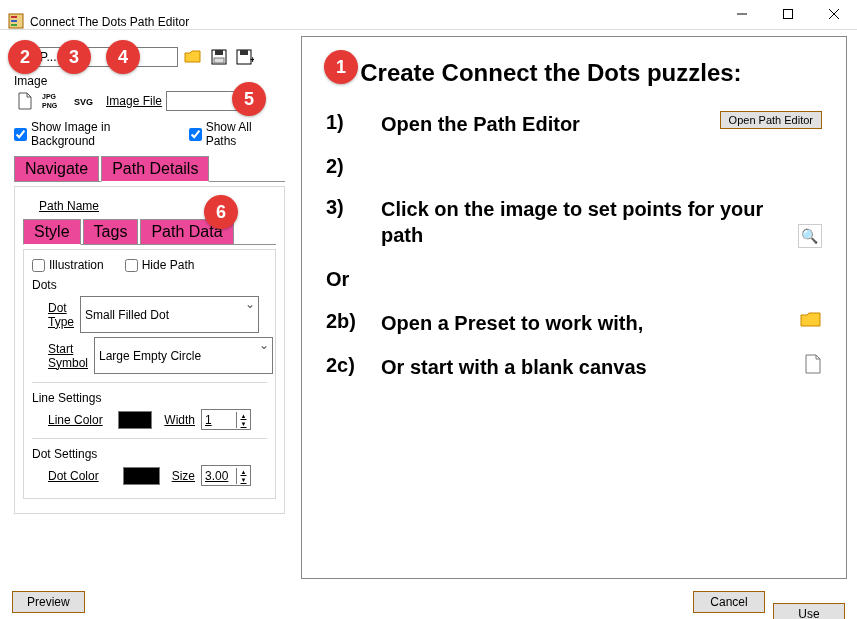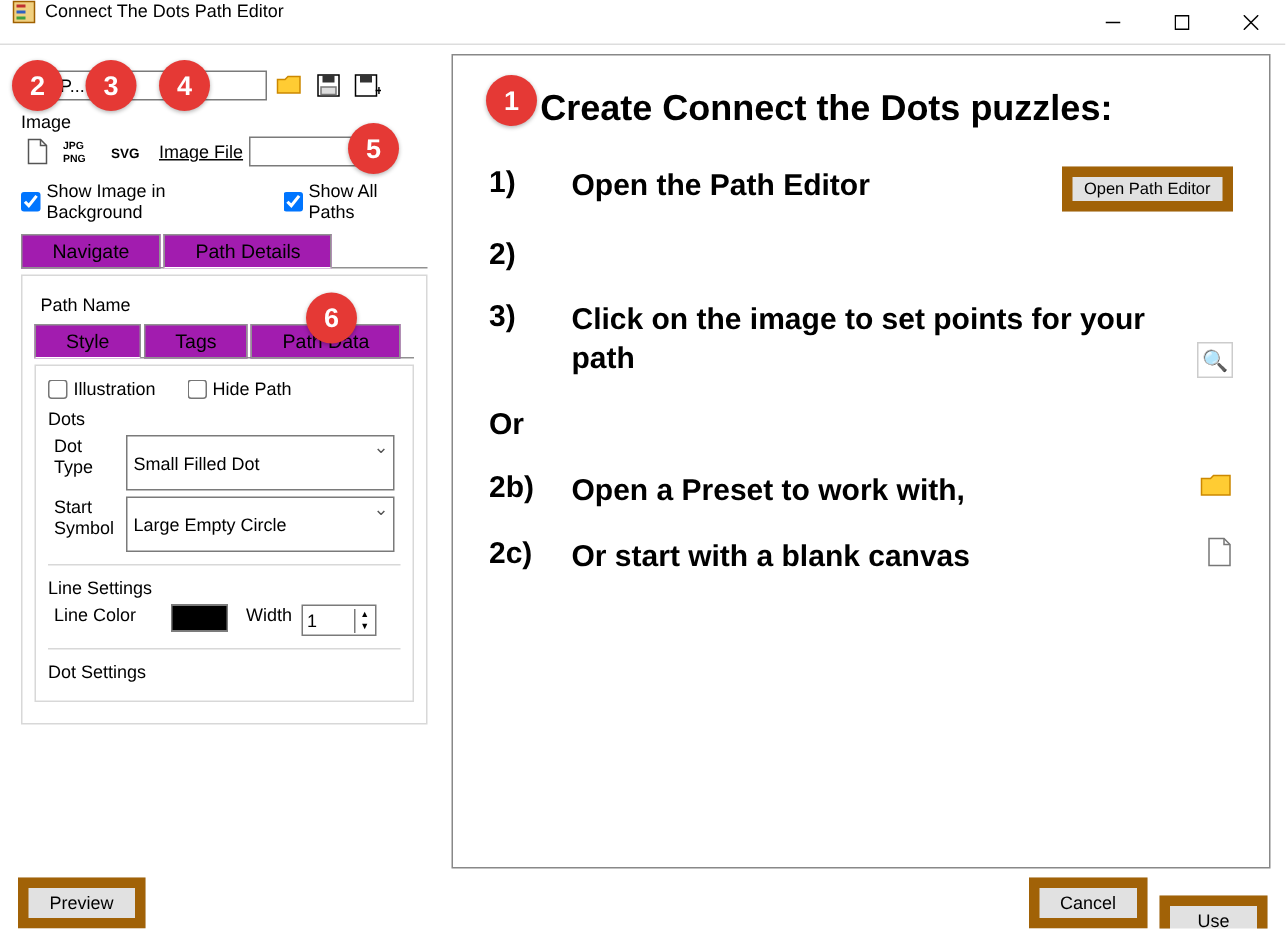--- a/index.html
+++ b/index.html
@@ -1,55 +1,55 @@
 <!DOCTYPE html>
 <html><head>
 <meta charset="utf-8">
 <style>
 * { box-sizing: border-box; margin: 0; padding: 0; }
 body { font-family: "Segoe UI", Tahoma, sans-serif; font-size: 12px; background: #fff; color: #000; width: 857px; height: 619px; overflow: hidden; position: relative; }
-.titlebar { height: 30px; display: flex; align-items: flex-start; padding: 0 0 0 8px; border-bottom: 1px solid #ddd; }
+.titlebar { height: 30px; display: flex; align-items: flex-end; padding: 0 0 0 8px; border-bottom: 1px solid #ddd; }
 .titlebar .app-icon { width: 16px; height: 16px; margin-right: 6px; }
 .titlebar .title { flex: 1; font-size: 12px; }
 .titlebar .win-btns { display: flex; }
 .titlebar .win-btn { width: 46px; height: 30px; display: flex; align-items: center; justify-content: center; cursor: pointer; }
 
 .main { display: flex; height: 555px; }
 .left-panel { width: 295px; padding: 6px 10px 6px 14px; display: flex; flex-direction: column; }
 .canvas-area { flex: 1; border: 1px solid #888; margin: 6px 10px 6px 6px; background: #fff; padding: 22px 24px; overflow: hidden; }
 
 .row { display: flex; align-items: center; margin-bottom: 4px; gap: 4px; }
 .row label { font-size: 12px; text-decoration: underline; }
 .text-input { border: 1px solid #7a7a7a; padding: 1px 3px; font-size: 12px; height: 20px; background: #fff; }
 .icon-btn { width: 22px; height: 22px; display: inline-flex; align-items: center; justify-content: center; cursor: pointer; border: 1px solid transparent; }
 
 .checkbox-row { display: flex; align-items: center; gap: 12px; margin: 4px 0 8px 0; }
 .cb { display: flex; align-items: center; gap: 4px; cursor: pointer; }
 .cb input { margin: 0; }
 
 .tabs { display: flex; border-bottom: 1px solid #919191; margin-bottom: 4px; }
-.tab { padding: 3px 20px; border: 1px solid #919191; background: #a21caf; margin-right: 2px; margin-bottom: -1px; cursor: pointer; font-size: 13px; }
+.tab { padding: 3px 10px; border: 1px solid #919191; background: #ec4899; margin-right: 2px; margin-bottom: -1px; cursor: pointer; font-size: 16px; }
 .tab.active { border-bottom: 1px solid #fff; }
 
 .group { border: 1px solid #d8d8d8; padding: 8px; margin-bottom: 6px; }
 .group .subgroup-label { font-size: 12px; margin: 6px 0 4px 0; }
-.field-row { display: flex; gap: 6px; margin: 4px 4px; }
+.field-row { display: flex; align-items: center; gap: 6px; margin: 4px 16px; text-decoration: underline; }
 .field-row label { width: 72px; font-size: 12px; }
 .combo { border: 1px solid #7a7a7a; padding: 1px 18px 1px 4px; font-size: 12px; height: 37px; background: #fff; appearance: none; position: relative; min-width: 130px; }
 .combo-wrap { position: relative; display: inline-block; }
 .combo-wrap::after { content: "⌄"; position: absolute; right: 4px; top: 1px; font-size: 12px; pointer-events: none; color: #555; }
 .swatch { width: 38px; height: 18px; background: #000; border: 1px solid #7a7a7a; cursor: pointer; }
 .spinner { display: inline-flex; align-items: center; border: 1px solid #7a7a7a; height: 21px; }
 .spinner input { border: none; width: 34px; padding: 1px 3px; font-size: 12px; }
 .spinner .arrows { display: flex; flex-direction: column; width: 14px; }
 .spinner .arrows span { font-size: 6px; line-height: 8px; text-align: center; border-left: 1px solid #7a7a7a; cursor: pointer; }
 hr.sep { border: none; border-top: 1px solid #d8d8d8; margin: 8px 0; }
 
 .footer { position: absolute; bottom: 0; left: 0; right: 0; height: 34px; display: flex; align-items: center; padding: 0 12px; }
-.btn { border: 7px solid #a16207; background: #e1e1e1; padding: 3px 14px; font-size: 12px; cursor: pointer; }
+.btn { border: 1px solid #a16207; background: #e1e1e1; padding: 3px 14px; font-size: 12px; cursor: pointer; }
 .btn.small { padding: 2px 8px; font-size: 11px; }
 .footer .spacer { flex: 1; }
 
 .instructions h1 { font-size: 24px; font-weight: bold; margin-bottom: 24px; }
 .inst-row { display: flex; align-items: flex-start; margin-bottom: 18px; font-size: 20px; font-weight: 600; }
 .inst-num { width: 55px; }
 .inst-text { flex: 1; line-height: 1.3; }
 .inst-row .side-ctrl { margin-left: 8px; align-self: flex-start; }
 .mag-icon { width: 24px; height: 24px; border: 1px solid #ccc; display: inline-flex; align-items: center; justify-content: center; font-size: 14px; }
 
@@ -203,20 +203,32 @@
           <div class="spinner">
               <input value="1" style="">
               <div class="arrows">
                 <span>▲</span>
                 <span>▼</span>
               </div>
             </div>
         </div>
         <hr class="sep">
         <div class="subgroup-label">Dot Settings</div>
+        <div class="field-row">
+          <label>Dot Color</label>
+          <div class="swatch"></div>
+          <label style="width:auto;margin-left:6px;">Size</label>
+          <div class="spinner">
+              <input value="3.00" style="">
+              <div class="arrows">
+                <span>▲</span>
+                <span>▼</span>
+              </div>
+            </div>
+        </div>
       </div>
     </div>
   </div>
 
   <div class="canvas-area">
     <div class="instructions">
       <h1>To Create Connect the Dots puzzles:</h1>
       <div class="inst-row">
         <span class="inst-num">1)</span>
         <span class="inst-text">Open the Path Editor</span>

